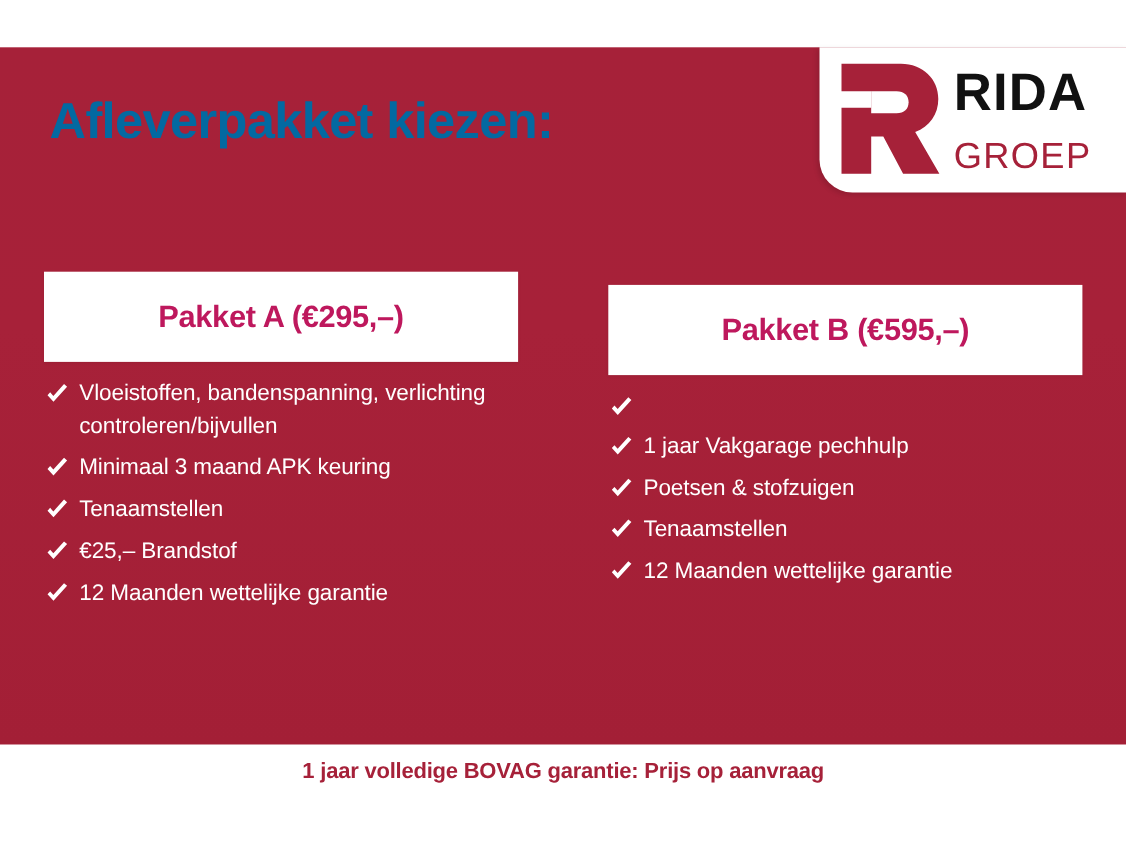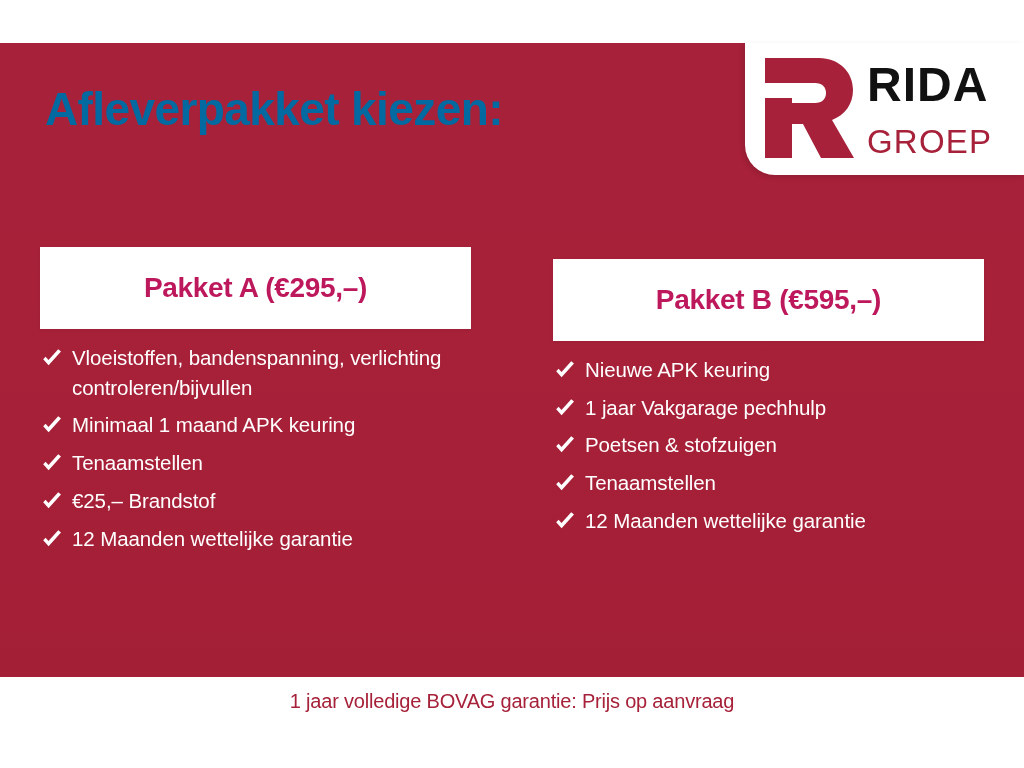--- a/index.html
+++ b/index.html
@@ -156,21 +156,21 @@
     width: 1024px;
     height: 91px;
     background: #ffffff;
     display: flex;
     justify-content: center;
     z-index: 4;
   }
   .footer-text {
     margin-top: 13px;
     font-size: 20px;
-    font-weight: 400;
+    font-weight: 700;
     color: #a62139;
     letter-spacing: -0.2px;
     white-space: nowrap;
   }
 </style>
 </head>
 <body>
 
 <div id="canvas">
 
@@ -201,21 +201,21 @@
         <li>
           <svg class="check-icon" viewBox="0 0 24 24">
             <path d="M3.2 12.3 L8.6 18.2 L21 4.6 L18.2 2.2 L8.5 12.9 L5.6 9.7 Z" fill="#ffffff"></path>
           </svg>
           <span class="feature-text">Vloeistoffen, bandenspanning, verlichting controleren/bijvullen</span>
         </li>
         <li>
           <svg class="check-icon" viewBox="0 0 24 24">
             <path d="M3.2 12.3 L8.6 18.2 L21 4.6 L18.2 2.2 L8.5 12.9 L5.6 9.7 Z" fill="#ffffff"></path>
           </svg>
-          <span class="feature-text">Minimaal 1 maand APK keuring</span>
+          <span class="feature-text">Minimaal 3 maand APK keuring</span>
         </li>
         <li>
           <svg class="check-icon" viewBox="0 0 24 24">
             <path d="M3.2 12.3 L8.6 18.2 L21 4.6 L18.2 2.2 L8.5 12.9 L5.6 9.7 Z" fill="#ffffff"></path>
           </svg>
           <span class="feature-text">Tenaamstellen</span>
         </li>
         <li>
           <svg class="check-icon" viewBox="0 0 24 24">
             <path d="M3.2 12.3 L8.6 18.2 L21 4.6 L18.2 2.2 L8.5 12.9 L5.6 9.7 Z" fill="#ffffff"></path>
@@ -233,21 +233,20 @@
 
     <div class="column right">
       <div class="pkg-card">
         <span class="pkg-title">Pakket B (€595,–)</span>
       </div>
       <ul class="feature-list">
         <li>
           <svg class="check-icon" viewBox="0 0 24 24">
             <path d="M3.2 12.3 L8.6 18.2 L21 4.6 L18.2 2.2 L8.5 12.9 L5.6 9.7 Z" fill="#ffffff"></path>
           </svg>
-          <span class="feature-text">Nieuwe APK keuring</span>
         </li>
         <li>
           <svg class="check-icon" viewBox="0 0 24 24">
             <path d="M3.2 12.3 L8.6 18.2 L21 4.6 L18.2 2.2 L8.5 12.9 L5.6 9.7 Z" fill="#ffffff"></path>
           </svg>
           <span class="feature-text">1 jaar Vakgarage pechhulp</span>
         </li>
         <li>
           <svg class="check-icon" viewBox="0 0 24 24">
             <path d="M3.2 12.3 L8.6 18.2 L21 4.6 L18.2 2.2 L8.5 12.9 L5.6 9.7 Z" fill="#ffffff"></path>

